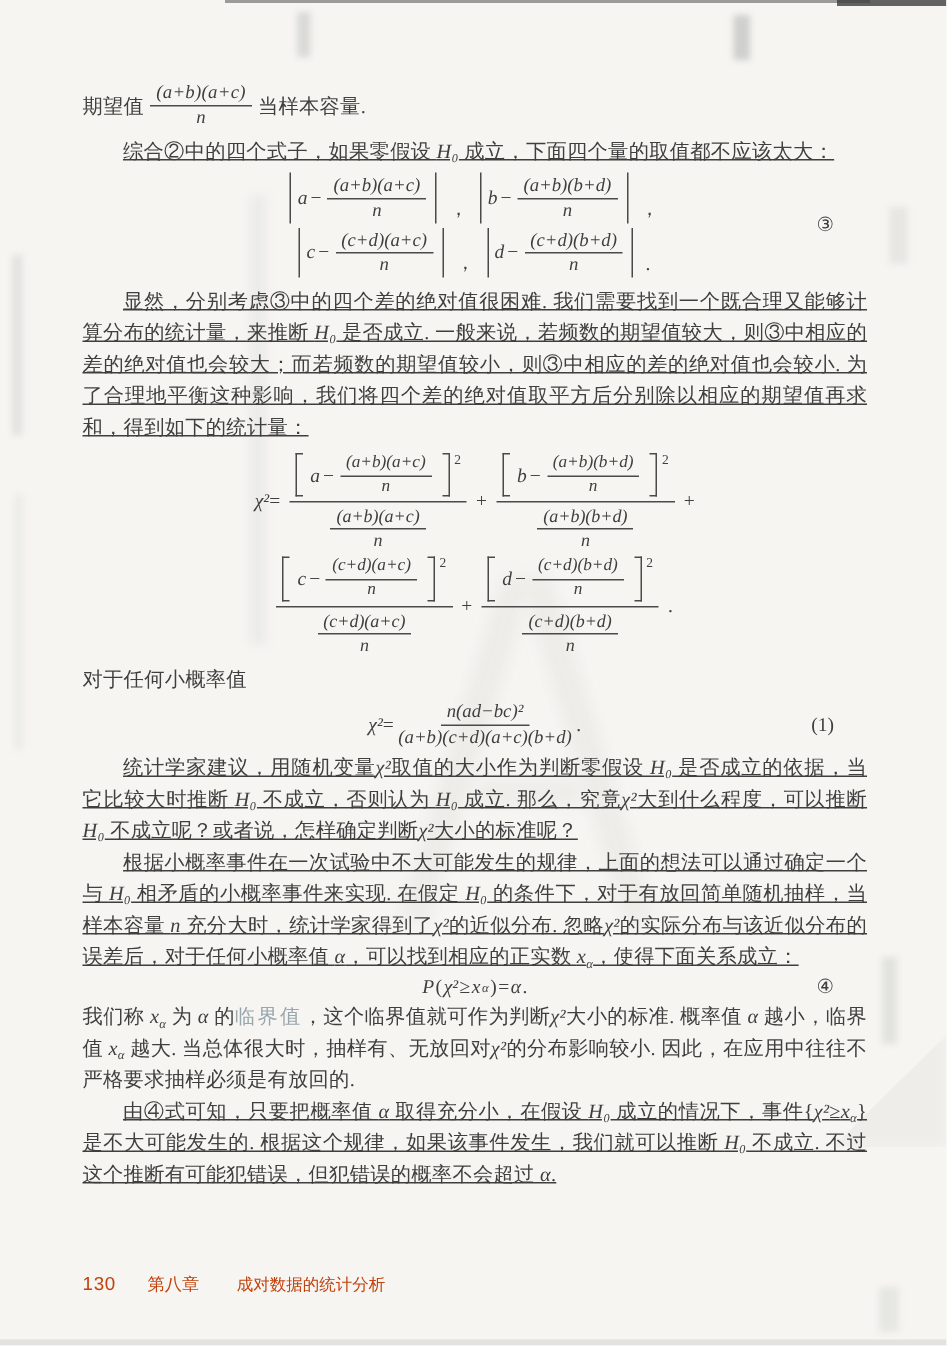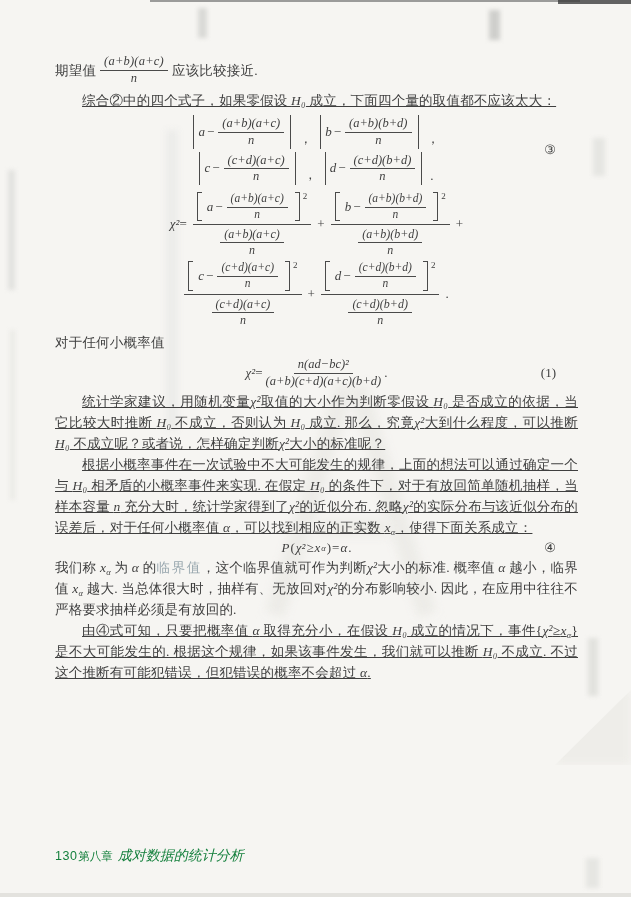--- a/index.html
+++ b/index.html
@@ -47,25 +47,25 @@
   .sqb.l{border-left:1px solid #4a4a4a;border-top:1px solid #4a4a4a;border-bottom:1px solid #4a4a4a;margin-right:3px;}
   .sqb.r{border-right:1px solid #4a4a4a;border-top:1px solid #4a4a4a;border-bottom:1px solid #4a4a4a;margin-left:3px;}
   .sq2{font-size:9px;align-self:flex-start;line-height:1;margin-left:1px;}
   .bnum .frac{font-size:11.5px;}
   .bden .frac{font-size:12px;}
   
   .f1{margin:4px 0 3px;}
   .f1-row,.f4-row{display:flex;justify-content:center;align-items:center;font-size:13px;gap:1px;}
   .f4{margin:2px 0 1px;}
   
-  .footer{position:absolute;left:55px;top:829px;display:flex;align-items:baseline;gap:1px;
-          font-family:"Liberation Sans","DejaVu Sans",sans-serif;color:#15803d;}
+  .footer{position:absolute;left:55px;top:829px;display:flex;align-items:baseline;gap:21px;
+          font-family:"Liberation Sans","DejaVu Sans",sans-serif;color:#c2410c;}
   .footer .pgnum{font-size:12.5px;letter-spacing:.5px;}
   .footer .chap{font-size:11.5px;margin-top:20px;}
-  .footer .chap-title{font-size:14px;margin-left:4px;font-style:italic;}
+  .footer .chap-title{font-size:11px;margin-left:4px;}
   
   .art{position:absolute;pointer-events:none;}
   .a-topline{left:150px;top:0;width:430px;height:2px;background:#6a6a6a;opacity:.65;}
   .a-topline2{left:558px;top:0;width:73px;height:4px;background:#3d3d3d;opacity:.8;}
   .a-sm1{left:198px;top:8px;width:9px;height:30px;background:#d9d9d6;filter:blur(2px);}
   .a-sm2{left:489px;top:10px;width:11px;height:30px;background:#cfcfcc;filter:blur(2px);}
   .a-band{left:166px;top:130px;width:12px;height:300px;background:#ececе8;background:#ececea;filter:blur(3px);}
   .a-left1{left:8px;top:170px;width:7px;height:120px;background:#e2e2df;filter:blur(2px);}
   .a-left2{left:10px;top:330px;width:5px;height:170px;background:#eaeae6;filter:blur(2px);}
   .a-A1{left:300px;top:380px;width:20px;height:240px;background:#edece8;transform:rotate(17deg);filter:blur(5px);}
@@ -99,21 +99,21 @@
   <div class="art a-bottom"></div>
 
   <div class="content">
 
     <div class="para p1">
       <span><span>期望值</span></span>
       <span class="frac mi">
         <span class="fnum">(a+b)(a+c)</span>
         <span class="fden">n</span>
       </span>
-      <span><span>应该比较接近.</span></span>
+      <span><span>当样本容量.</span></span>
     </div>
 
     <p class="para indent"><span>综合②中的四个式子，如果零假设 </span><span class="mi">H₀</span><span> 成立，下面四个量的取值都不应该太大：</span></p>
 
     <div class="fblock f3">
       <div class="f3-grid">
         <div class="f3-row">
           <span class="abs">
             <span class="vbar"></span>
             <span class="inner">
@@ -166,20 +166,21 @@
                 </span>
             </span>
             <span class="vbar"></span>
           </span>
           <span class="sep">.</span>
         </div>
       </div>
       <span class="eq-label">③</span>
     </div>
 
+    <p class="para indent"><span>显然，分别考虑③中的四个差的绝对值很困难. 我们需要找到一个既合理又能够计算分布的统计量，来推断 </span><span class="mi">H₀</span><span> 是否成立. 一般来说，若频数的期望值较大，则③中相应的差的绝对值也会较大；而若频数的期望值较小，则③中相应的差的绝对值也会较小. 为了合理地平衡这种影响，我们将四个差的绝对值取平方后分别除以相应的期望值再求和，得到如下的统计量：</span></p>
 
     <div class="fblock chi">
       <div class="chi-row">
         <span><span class="mi">χ²</span><span>=</span></span>
         <span class="bigfrac">
           <span class="bnum">
             <span class="sqb l"></span>
             <span class="mi">a</span>
             <span>−</span>
             <span class="frac mi">

